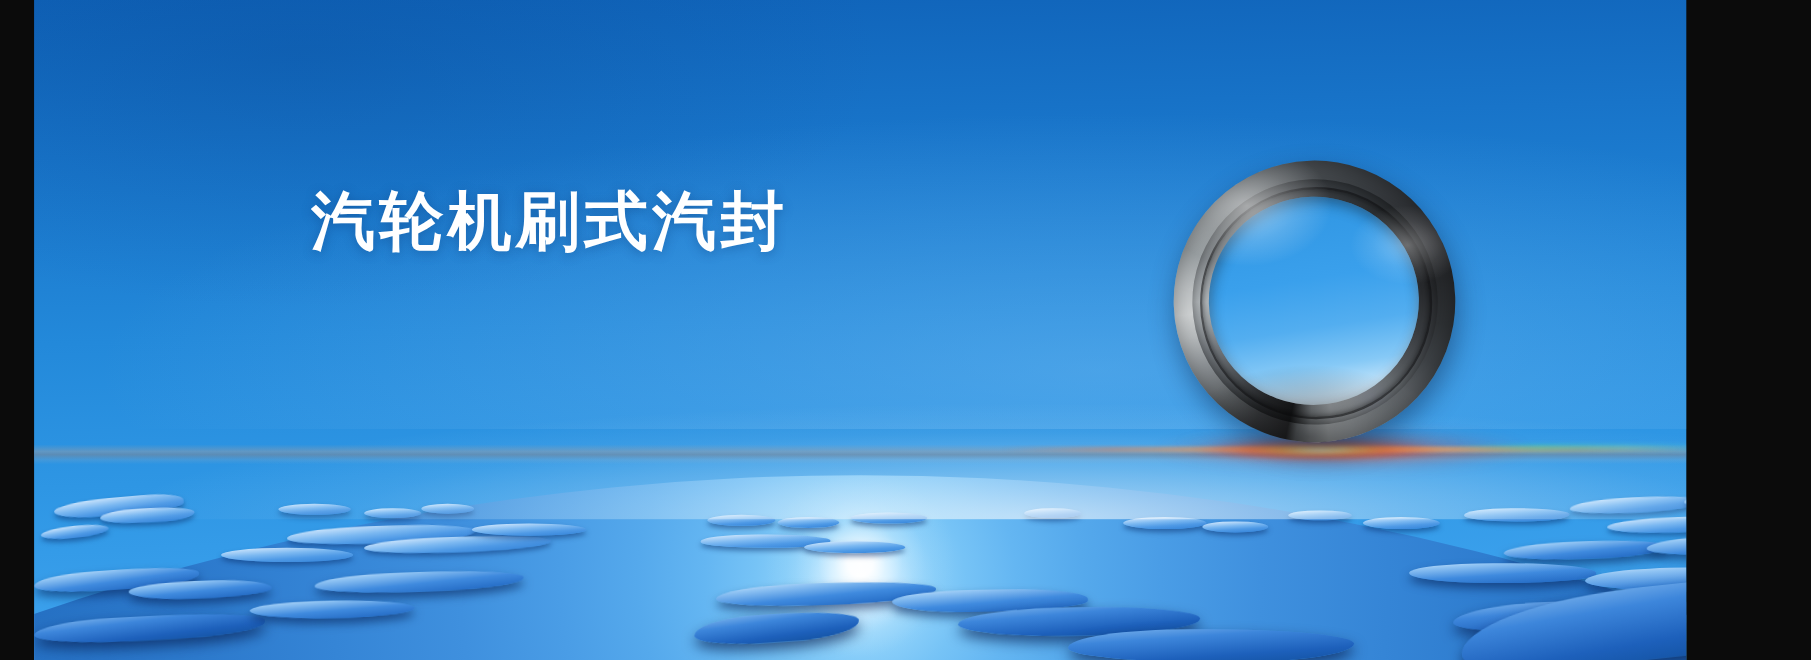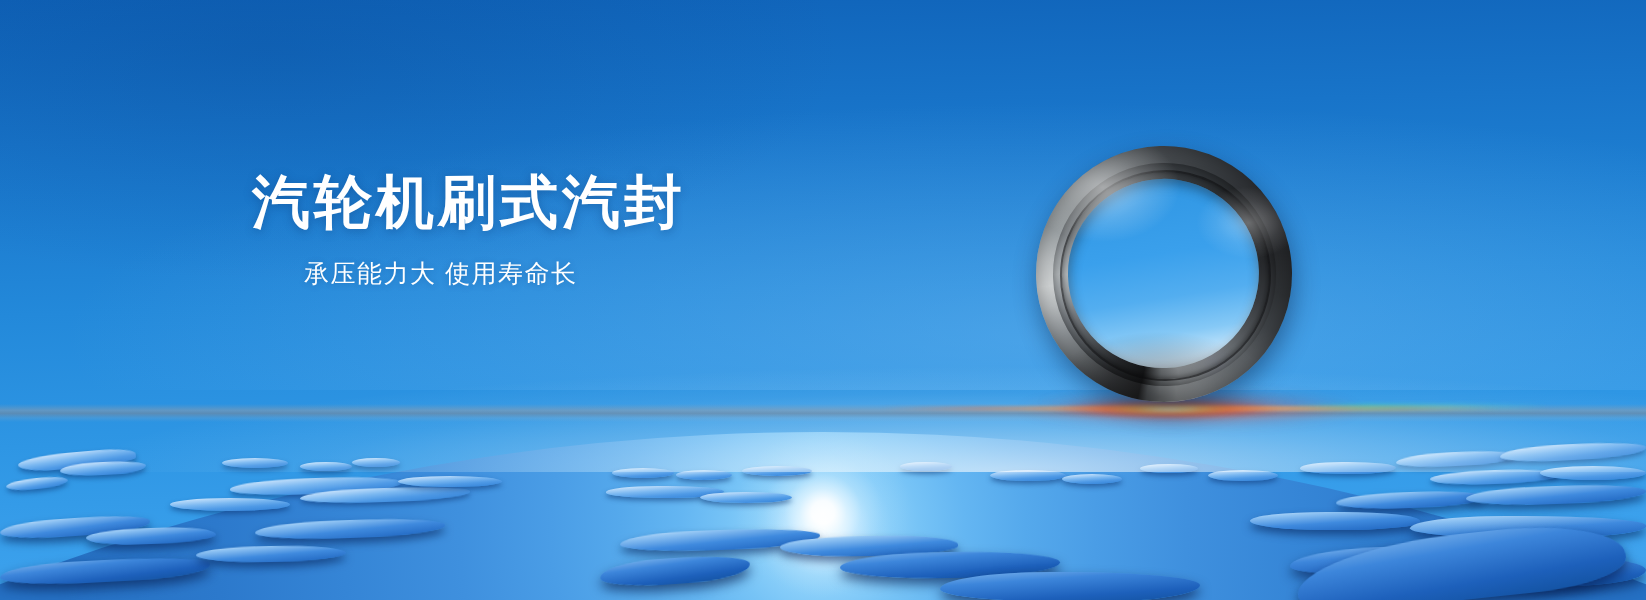--- a/index.html
+++ b/index.html
@@ -2,25 +2,26 @@
 <html><head>
 <meta charset="utf-8">
 <style>
   html, body {
     margin: 0;
     padding: 0;
     background: #0b0b0b;
   }
   #banner {
     position: relative;
-    width: 1646px;
+    width: 1502px;
     height: 600px;
     overflow: hidden;
     font-family: "Liberation Sans", "DejaVu Sans", sans-serif;
     background: linear-gradient(178deg, #0f62b8 0%, #1874c9 22%, #2389da 48%, #2e96e4 68%, #3aa0ec 86%, #44a6ef 100%);
+    margin-left: 31px;
   }
 
   
   .sky-sheen {
     position: absolute;
     left: -10%;
     top: -25%;
     width: 120%;
     height: 90%;
     background: radial-gradient(ellipse 70% 60% at 62% 90%,
@@ -470,16 +471,15 @@
     <div class="ring-bevel"></div>
     <div class="ring-groove"></div>
     <div class="ring-hole"></div>
     <div class="ring-spec"></div>
     <div class="ring-spec2"></div>
     <div class="ring-shadow-bottom"></div>
   </div>
 
   <div class="copy">
     <h1 class="headline">汽轮机刷式汽封</h1>
-    <div class="sub-line sub-2">承压能力大    使用寿命长</div>
   </div>
 
 </div>
 
 </body></html>

